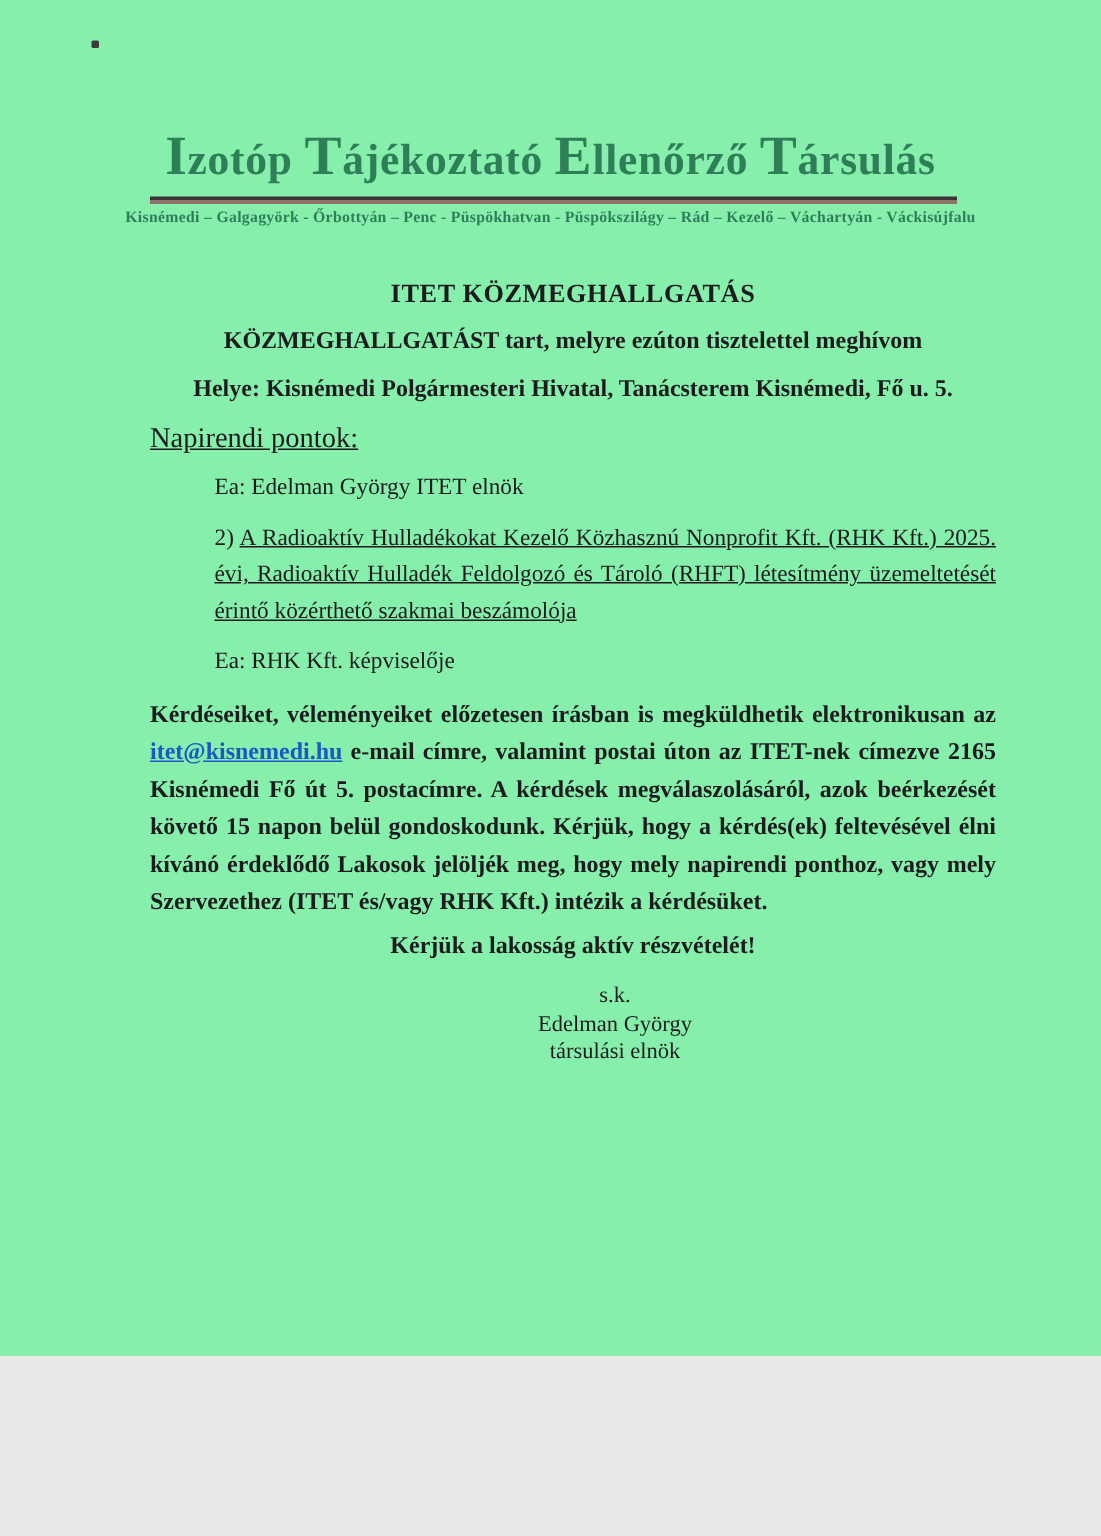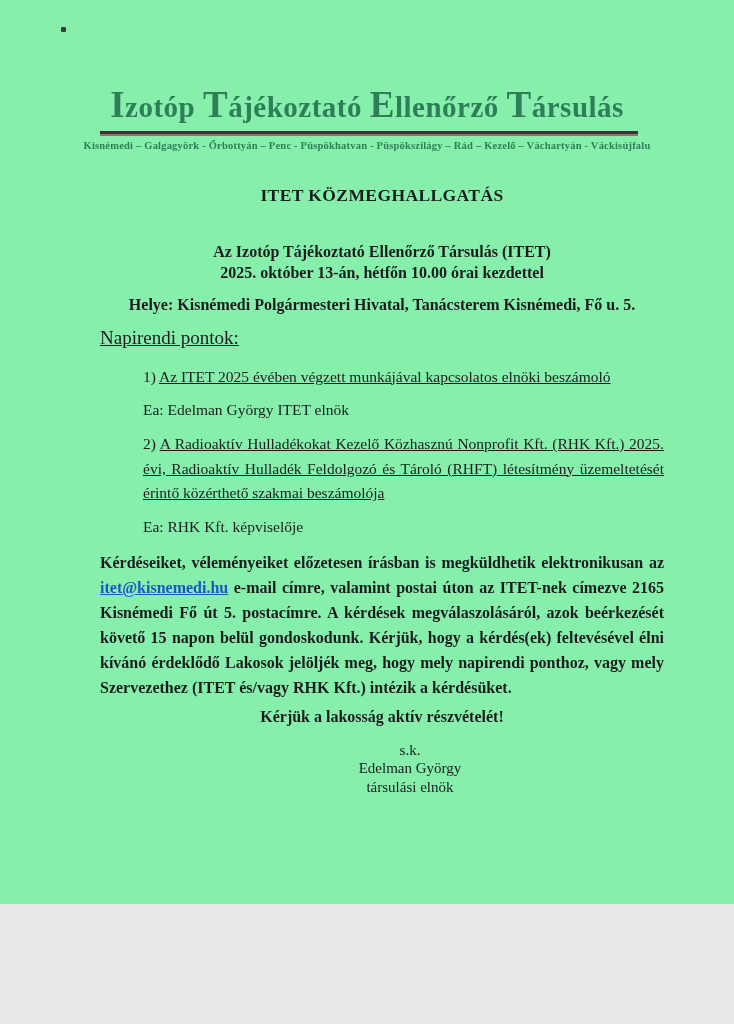--- a/index.html
+++ b/index.html
@@ -75,33 +75,29 @@
   <div class="letterhead">
     <div class="org-title"><span class="initial">I</span>zotóp <span class="initial">T</span>ájékoztató <span class="initial">E</span>llenőrző <span class="initial">T</span>ársulás</div>
     <div class="header-divider"></div>
     <div class="member-towns">Kisnémedi – Galgagyörk - Őrbottyán – Penc - Püspökhatvan - Püspökszilágy – Rád – Kezelő – Váchartyán - Váckisújfalu</div>
   </div>
 
   <div class="content">
 
     <div class="doc-title">ITET KÖZMEGHALLGATÁS</div>
 
-    <div class="intro-block">
-      <div class="centered-bold">Az Izotóp Tájékoztató Ellenőrző Társulás (ITET)</div>
-      <div class="centered-bold">2025. október 13-án, hétfőn 10.00 órai kezdettel</div>
-    </div>
 
+    <div class="centered-bold invitation-line">KÖZMEGHALLGATÁST tart, melyre ezúton tisztelettel meghívom</div>
 
     <div class="centered-bold location-line">Helye: Kisnémedi Polgármesteri Hivatal, Tanácsterem Kisnémedi, Fő u. 5.</div>
 
     <div class="agenda-heading">Napirendi pontok:</div>
 
     <div class="agenda">
 
-      <div class="agenda-item-title"><span>1)</span> <span class="title-text">Az ITET 2025 évében végzett munkájával kapcsolatos elnöki beszámoló</span></div>
       <div class="agenda-presenter">Ea: Edelman György ITET elnök</div>
 
       <div class="agenda-item-title justified"><span>2)</span> <span class="title-text">A Radioaktív Hulladékokat Kezelő Közhasznú Nonprofit Kft. (RHK Kft.) 2025. évi, Radioaktív Hulladék Feldolgozó és Tároló (RHFT) létesítmény üzemeltetését érintő közérthető szakmai beszámolója</span></div>
       <div class="agenda-presenter">Ea: RHK Kft. képviselője</div>
 
     </div>
 
     <div class="questions-paragraph"><span>Kérdéseiket, véleményeiket előzetesen írásban is megküldhetik elektronikusan az </span><a class="email-link">itet@kisnemedi.hu</a><span> e-mail címre, valamint postai úton az ITET-nek címezve 2165 Kisnémedi Fő út 5. postacímre. A kérdések megválaszolásáról, azok beérkezését követő 15 napon belül gondoskodunk. Kérjük, hogy a kérdés(ek) feltevésével élni kívánó érdeklődő Lakosok jelöljék meg, hogy mely napirendi ponthoz, vagy mely Szervezethez (ITET és/vagy RHK Kft.) intézik a kérdésüket.</span></div>
 
     <div class="centered-bold closing-line">Kérjük a lakosság aktív részvételét!</div>

